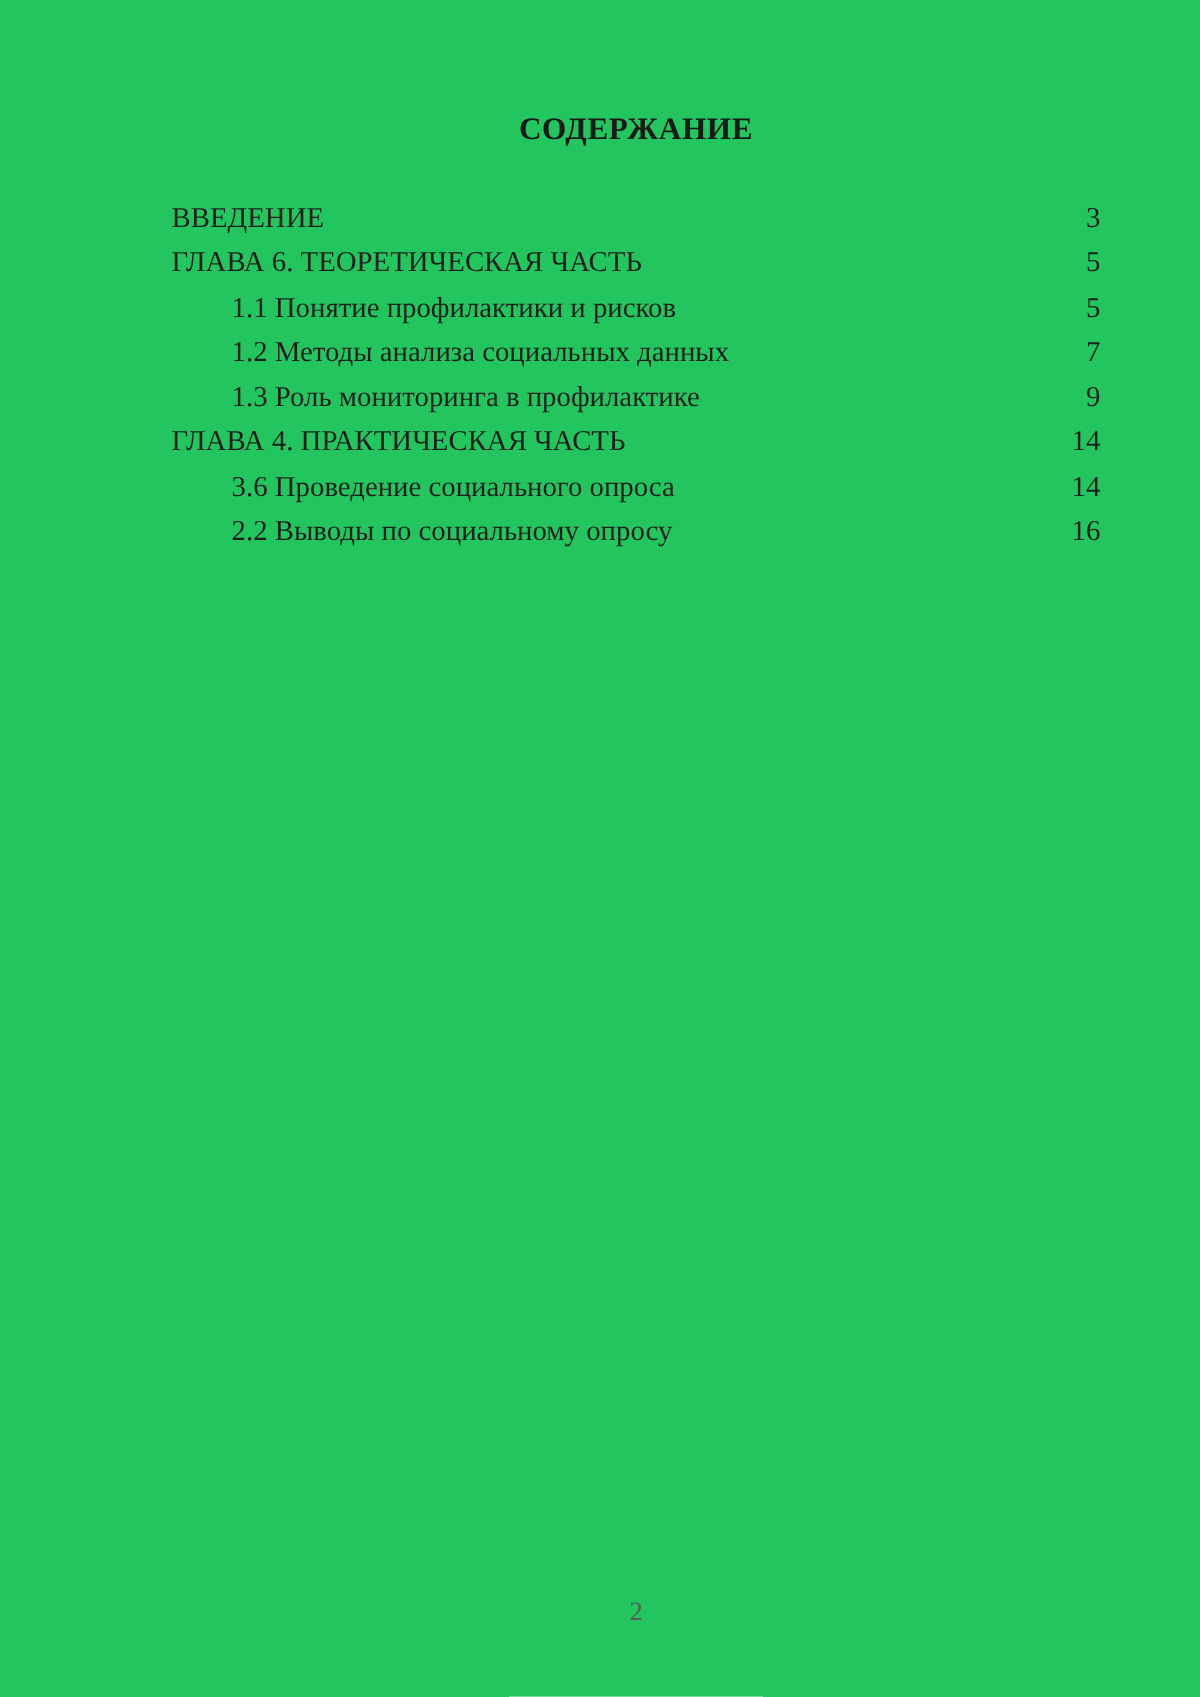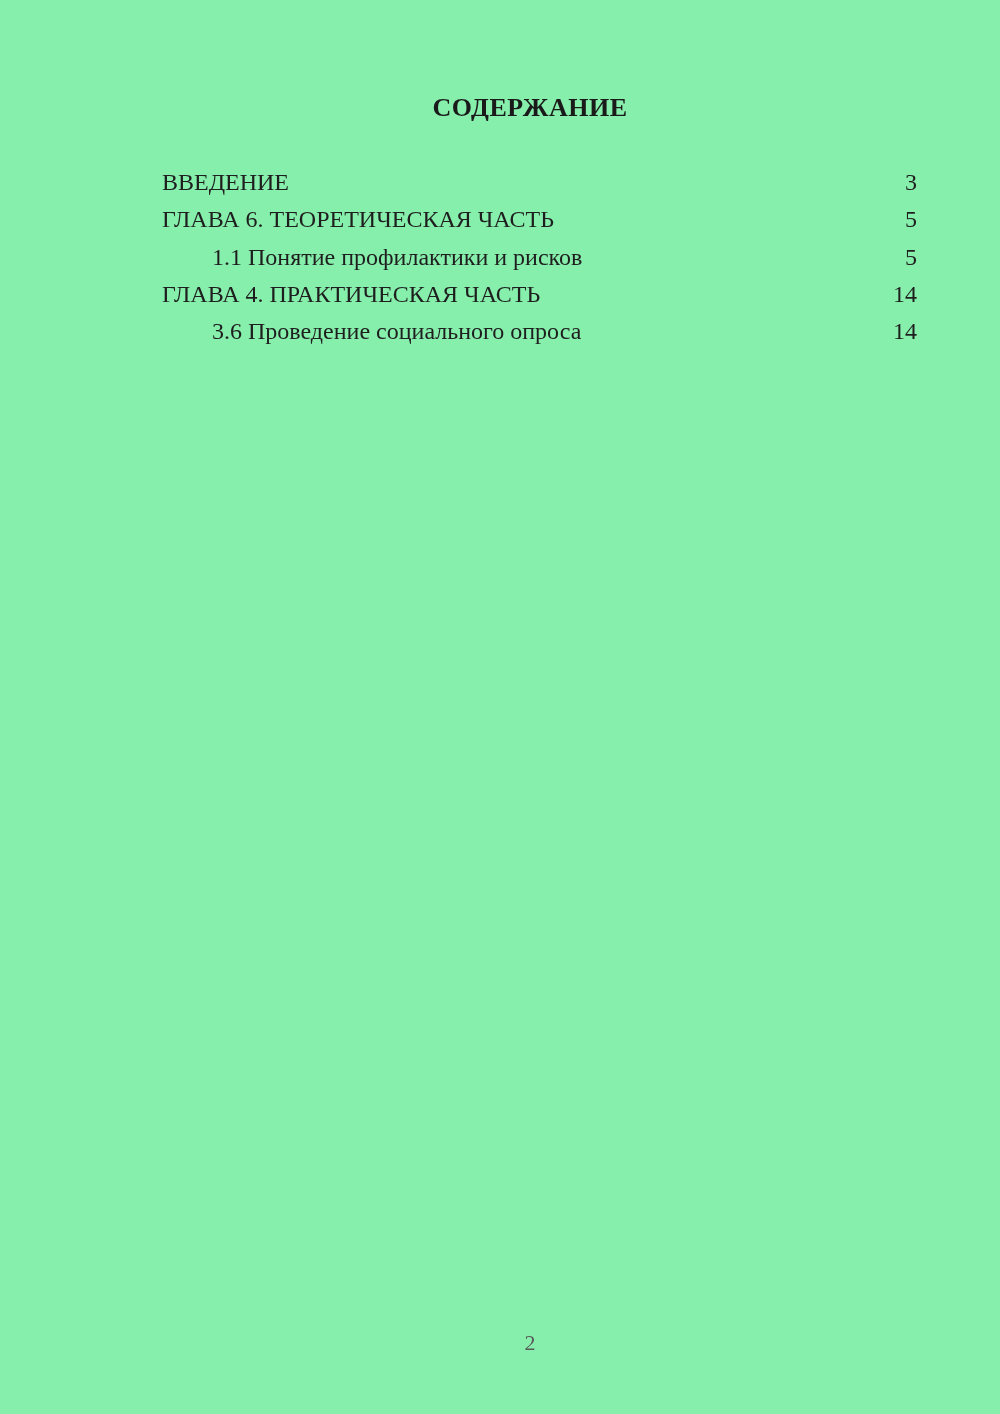--- a/index.html
+++ b/index.html
@@ -4,21 +4,21 @@
 <style>
   html, body {
     margin: 0;
     padding: 0;
     background: #ffffff;
   }
   .page {
     position: relative;
     width: 1000px;
     height: 1414px;
-    background: #86efac;
+    background: #22c55e;
     overflow: hidden;
     font-family: "Liberation Serif", "DejaVu Serif", serif;
     color: #1e1e1e;
   }
   .content {
     padding: 94px 83px 0 143px; 
   }
   .doc-title {
     text-align: center;
     font-size: 26px;
@@ -31,21 +31,20 @@
     margin-top: 42px;
   }
   .toc-row {
     display: flex;
     align-items: center;
     justify-content: space-between;
     height: 37.3px;
     font-size: 24px;
     line-height: 37.3px;
     white-space: nowrap;
-    margin-left: 19px;
   }
   .toc-row .toc-label {
     flex: 1 1 auto;
     overflow: hidden;
   }
   .toc-row.sub .toc-label {
     padding-left: 50px;
   }
   .toc-row .toc-page {
     flex: 0 0 auto;
@@ -79,32 +78,44 @@
   <div class="toc-row">
     <span class="toc-label">ГЛАВА 6. ТЕОРЕТИЧЕСКАЯ ЧАСТЬ</span>
     <span class="toc-page">5</span>
   </div>
 
   <div class="toc-row sub">
     <span class="toc-label">1.1 Понятие профилактики и рисков</span>
     <span class="toc-page">5</span>
   </div>
 
+  <div class="toc-row sub">
+    <span class="toc-label">1.2 Методы анализа социальных данных</span>
+    <span class="toc-page">7</span>
+  </div>
 
+  <div class="toc-row sub">
+    <span class="toc-label">1.3 Роль мониторинга в профилактике</span>
+    <span class="toc-page">9</span>
+  </div>
 
 
   <div class="toc-row">
     <span class="toc-label">ГЛАВА 4. ПРАКТИЧЕСКАЯ ЧАСТЬ</span>
     <span class="toc-page">14</span>
   </div>
 
   <div class="toc-row sub">
     <span class="toc-label">3.6 Проведение социального опроса</span>
     <span class="toc-page">14</span>
   </div>
 
+  <div class="toc-row sub">
+    <span class="toc-label">2.2 Выводы по социальному опросу</span>
+    <span class="toc-page">16</span>
+  </div>
 
 
 </div>
   </div>
 
   <div class="footer-page-number">2</div>
 </div>
 
 </body></html>

